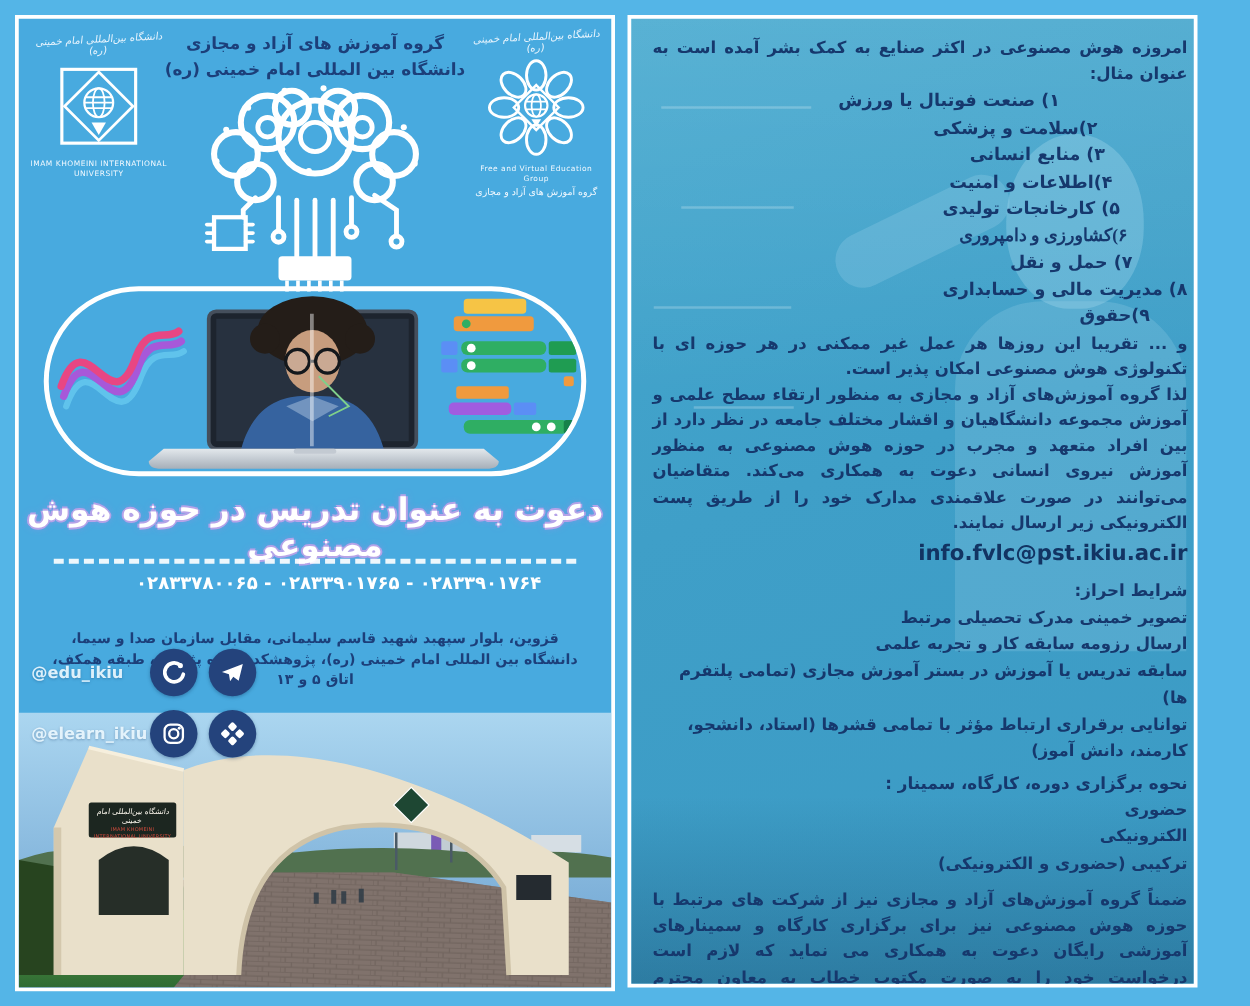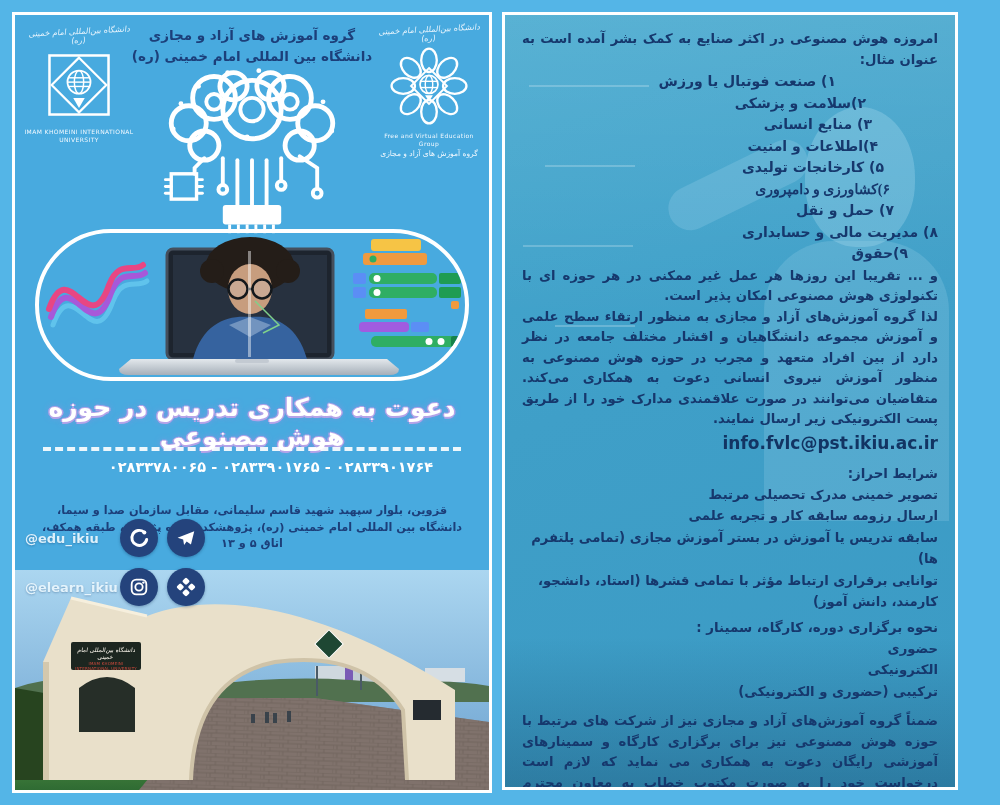--- a/index.html
+++ b/index.html
@@ -63,21 +63,21 @@
   .chalk { position:absolute; border-top:2px solid rgba(255,255,255,.22); }
   .rp-robot-head { right:40px; top:92px; width:110px; height:140px;
                    border-radius:50% 50% 46% 46%; background:rgba(195,232,246,.26); }
   .rp-robot-body { right:6px; top:226px; width:185px; height:280px;
                    border-radius:70px 70px 0 0; background:rgba(175,222,242,.20); }
   .rp-robot-arm { right:142px; top:148px; width:150px; height:44px; border-radius:22px;
                   transform:rotate(-26deg); background:rgba(185,226,244,.20); }
   .rp-shade { left:0; bottom:0; width:100%; height:150px;
               background:linear-gradient(rgba(10,50,80,0), rgba(10,50,80,.30)); }
 
-  .rp-content { position:absolute; inset:0; z-index:2; padding:14px 17px 10px 17px;
+  .rp-content { position:absolute; inset:0; z-index:2; padding:14px 5px 10px 17px;
                 direction:rtl; text-align:right; color:#16386d; font-weight:bold; }
   .para { font-size:13.2px; line-height:20.5px; text-align:justify; text-align-last:right; }
   .ex-list { margin:1px 0 1px 0; }
   .ex-item { font-size:14px; line-height:21.5px; white-space:nowrap; }
   .ex-item:nth-child(1){ margin-right:102px; }
   .ex-item:nth-child(2){ margin-right:72px; }
   .ex-item:nth-child(3){ margin-right:66px; }
   .ex-item:nth-child(4){ margin-right:60px; }
   .ex-item:nth-child(5){ margin-right:54px; }
   .ex-item:nth-child(6){ margin-right:48px;font-family:Liberation Serif, serif; }
@@ -255,21 +255,21 @@
         <rect x="8" y="85" width="50" height="10" rx="4" fill="#a05ce0"></rect>
         <rect x="60" y="85" width="18" height="10" rx="2" fill="#5b8ef5"></rect>
         <rect x="20" y="99" width="84" height="11" rx="5" fill="#2fae63"></rect>
         <circle cx="78" cy="104.5" r="3.5" fill="#ffffff"></circle>
         <circle cx="90" cy="104.5" r="3.5" fill="#ffffff"></circle>
         <rect x="100" y="99" width="10" height="11" rx="2" fill="#17824a"></rect>
       </g>
     </svg>
   </div>
 
-  <div class="main-title" dir="rtl">دعوت به همکاری تدریس در حوزه هوش مصنوعی</div>
+  <div class="main-title" dir="rtl">دعوت به عنوان تدریس در حوزه هوش مصنوعی</div>
 
   <div class="dash-sep"></div>
 
   <div class="phones" dir="rtl">۰۲۸۳۳۹۰۱۷۶۴ - ۰۲۸۳۳۹۰۱۷۶۵ - ۰۲۸۳۳۷۸۰۰۶۵</div>
 
   <div class="address">قزوین، بلوار سپهبد شهید قاسم سلیمانی، مقابل سازمان صدا و سیما، دانشگاه بین المللی امام خمینی (ره)، پژوهشکده آینده پژوهی، طبقه همکف، اتاق ۵ و ۱۳</div>
 
   <div class="social">
     <div class="social-row">
       <span class="handle">@edu_ikiu</span>

